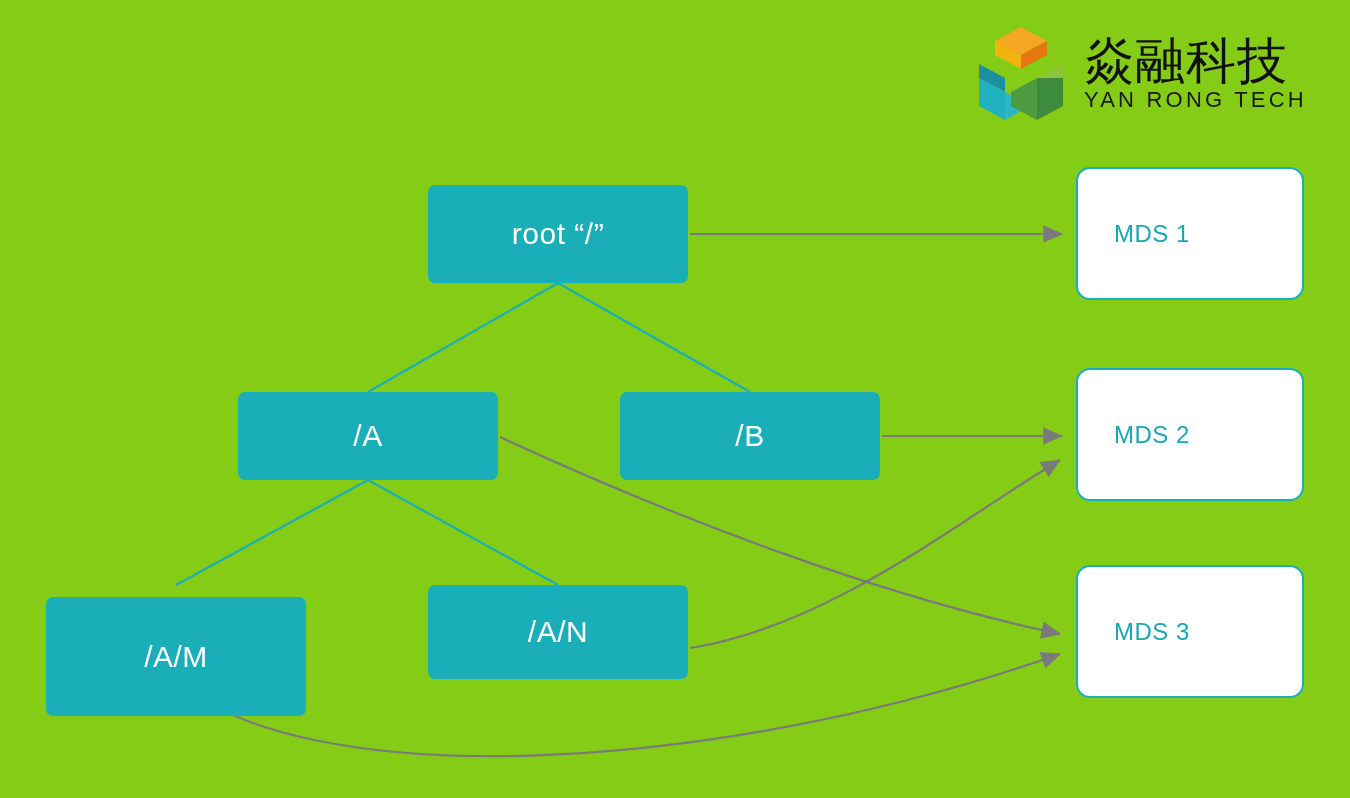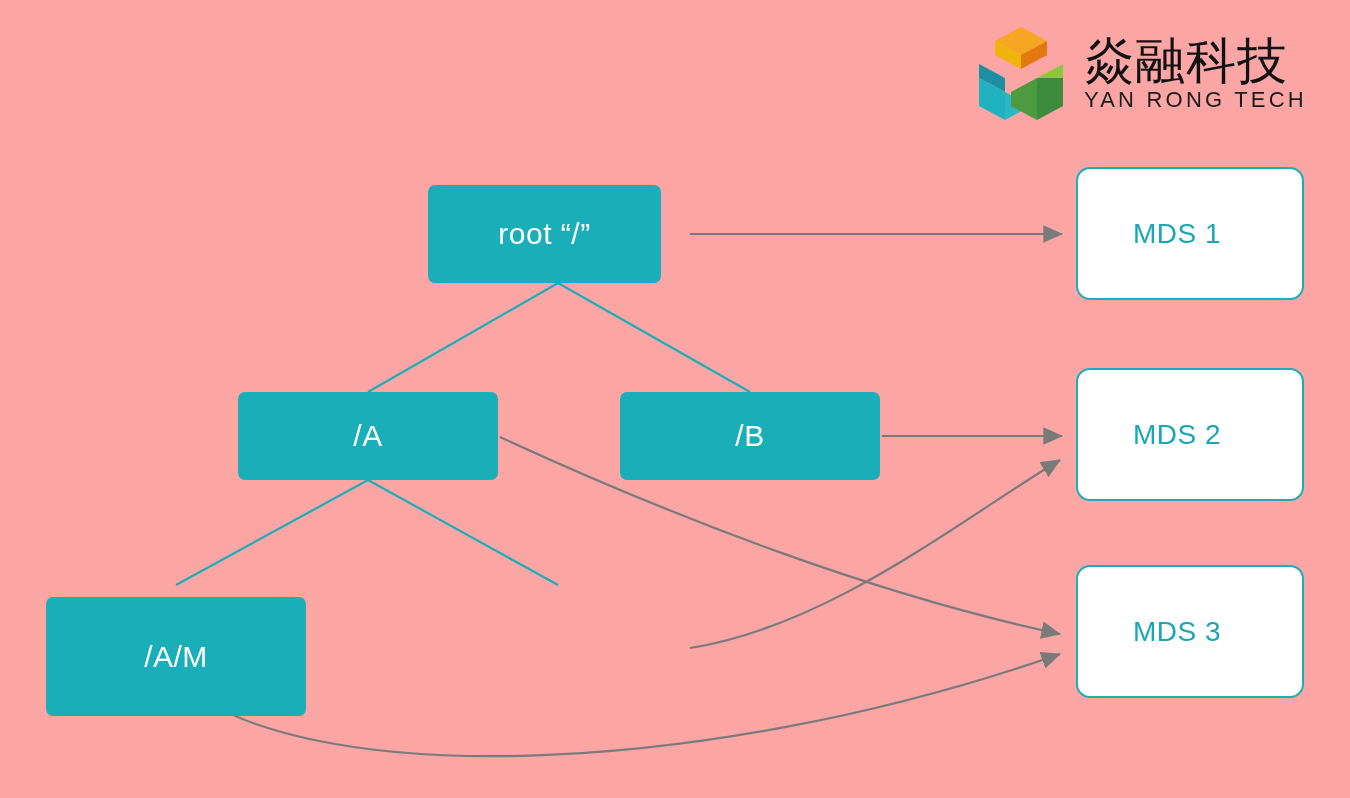--- a/index.html
+++ b/index.html
@@ -8,21 +8,21 @@
     padding: 0;
     background: #ffffff;
   }
   body {
     font-family: "Liberation Sans", sans-serif;
   }
   #canvas {
     position: relative;
     width: 1350px;
     height: 798px;
-    background: #fca5a5;
+    background: #84cc16;
     overflow: hidden;
   }
 
   
   #logo {
     position: absolute;
     left: 968px;
     top: 18px;
     width: 345px;
     height: 112px;
@@ -77,41 +77,41 @@
     color: #ffffff;
     display: flex;
     align-items: center;
     justify-content: center;
     font-size: 30px;
     font-weight: 400;
     letter-spacing: 0.5px;
     box-sizing: border-box;
     font-family: "Liberation Sans", sans-serif;
   }
-  #node-root  { left: 428px; top: 185px; width: 233px; height: 98px; }
+  #node-root  { left: 428px; top: 185px; width: 260px; height: 98px; }
   #node-a     { left: 238px; top: 392px; width: 260px; height: 88px; }
   #node-b     { left: 620px; top: 392px; width: 260px; height: 88px; }
   #node-am    { left: 46px;  top: 585px; width: 260px; height: 119px; margin-top: 12px; }
   #node-an    { left: 428px; top: 585px; width: 260px; height: 94px; }
 
   
   .mds {
     position: absolute;
     width: 228px;
     height: 133px;
     background: #ffffff;
     border: 2.5px solid #1aafb8;
     border-radius: 14px;
     color: #1aa7b3;
     display: flex;
     align-items: center;
     box-sizing: border-box;
-    font-size: 28px;
+    font-size: 24px;
     font-weight: 400;
-    padding-left: 55px;
+    padding-left: 36px;
     letter-spacing: 0.5px;
     font-family: "Liberation Sans", sans-serif;
   }
   #mds-1 { left: 1076px; top: 167px; }
   #mds-2 { left: 1076px; top: 368px; }
   #mds-3 { left: 1076px; top: 565px; text-align: center; }
 </style>
 </head>
 <body>
 
@@ -158,18 +158,19 @@
       <path d="M 690,648 C 830,626 960,520 1060,460" marker-end="url(#arrowhead)"></path>
       <path d="M 500,437 C 680,520 880,596 1060,634" marker-end="url(#arrowhead)"></path>
       <path d="M 178,681 C 300,790 700,780 1060,654" marker-end="url(#arrowhead)"></path>
     </g>
   </svg>
 
   <div class="node" id="node-root">root “/”</div>
   <div class="node" id="node-a">/A</div>
   <div class="node" id="node-b">/B</div>
   <div class="node" id="node-am">/A/M</div>
+  <div class="node" id="node-an">/A/N</div>
 
   <div class="mds" id="mds-1">MDS 1</div>
   <div class="mds" id="mds-2">MDS 2</div>
   <div class="mds" id="mds-3">MDS 3</div>
 
 </div>
 
 </body></html>

